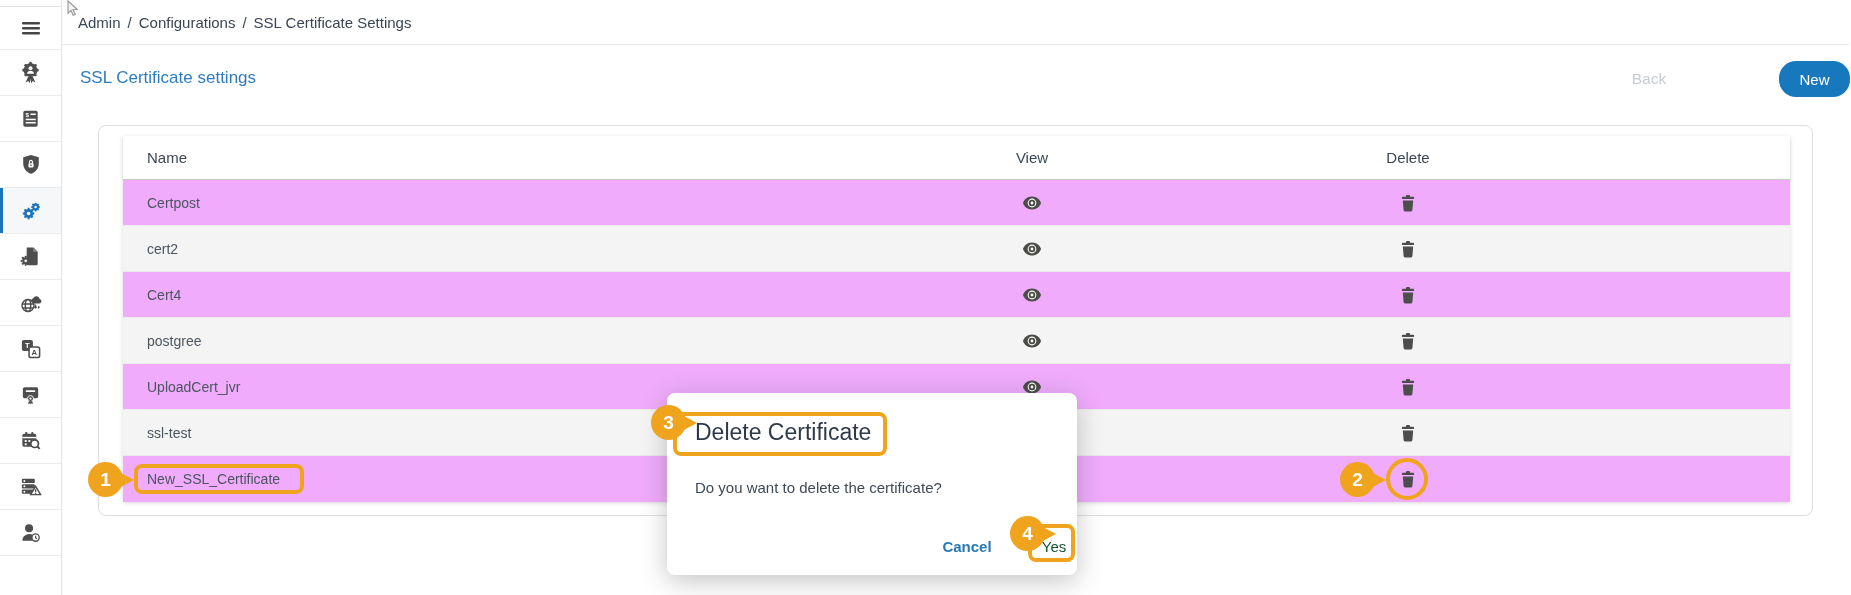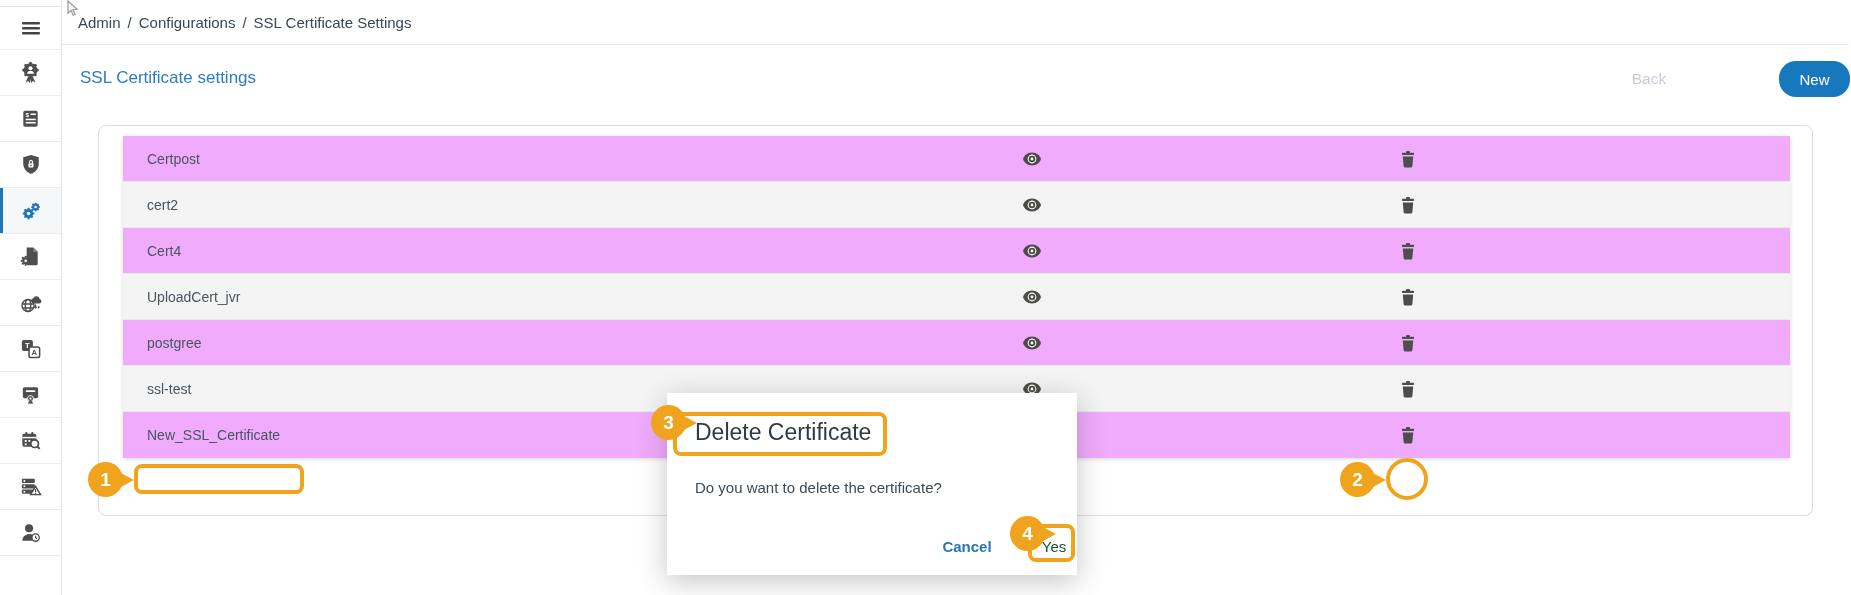--- a/index.html
+++ b/index.html
@@ -107,21 +107,21 @@
     border-bottom:8px solid transparent;
   }
   .b1 { left:88px;   top:462px; }
   .b2 { left:1340px; top:462px; }
   .b3 { left:651px;  top:405px; }
   .b4 { left:1010px; top:516px; }
 
   
   .modal {
     position:absolute; left:667px; top:393px; width:410px; height:182px;
-    background:#fff; border-radius:0; z-index:30;
+    background:#fff; border-radius:8px; z-index:30;
     box-shadow:0 6px 26px rgba(60,60,60,0.30);
   }
   
   .m-title   { position:absolute; left:28px; top:26px;  font-size:23px; color:#2f3a47; }
   .m-message { position:absolute; left:28px; top:86px;  font-size:15px; color:#3e4a57; }
   .m-cancel  { position:absolute; left:260px; top:145px; width:80px; text-align:center;
                font-size:15px; color:#2878b5; cursor:pointer;font-weight:bold; }
   .m-yes     { position:absolute; left:367px; top:145px; width:40px; text-align:center;
                font-size:15px; color:#14532d; cursor:pointer; }
 </style>
@@ -305,20 +305,25 @@
   </svg>
 </div>
 
 <div class="page-title">SSL Certificate settings</div>
 <div class="back-btn">Back</div>
 <div class="new-btn">New</div>
 
 <div class="panel"></div>
 
 <div class="table">
+  <div class="t-head">
+    <span class="h-name">Name</span>
+    <span class="col-view">View</span>
+    <span class="col-delete">Delete</span>
+  </div>
 
   <div class="t-rows">
 
     <div class="t-row">
       <span class="row-name">Certpost</span>
       <div class="cellbtn view">
         <svg width="20" height="14" viewBox="0 0 20 14">
             <path d="M10 .5C5.2.5 1.9 3.9 1 7c.9 3.1 4.2 6.5 9 6.5s8.1-3.4 9-6.5c-.9-3.1-4.2-6.5-9-6.5z" fill="#4b4b47"></path>
             <circle cx="10" cy="7" r="4.4" fill="#fff"></circle>
             <circle cx="10" cy="7" r="3.3" fill="#4b4b47"></circle>
@@ -366,40 +371,40 @@
       <div class="cellbtn del">
         <svg width="14" height="17" viewBox="0 0 14 17">
             <rect x="5" y="0" width="4" height="2.4" rx="1" fill="#4d4d4d"></rect>
             <rect x="0.8" y="1.8" width="12.4" height="2.2" rx="1.1" fill="#4d4d4d"></rect>
             <path d="M1.8 5.4h10.4l-.8 9.6a1.7 1.7 0 0 1-1.7 1.5H4.3a1.7 1.7 0 0 1-1.7-1.5z" fill="#4d4d4d"></path>
           </svg>
       </div>
     </div>
 
     <div class="t-row">
+      <span class="row-name">postgree</span>
+      <div class="cellbtn view">
+        <svg width="20" height="14" viewBox="0 0 20 14">
+            <path d="M10 .5C5.2.5 1.9 3.9 1 7c.9 3.1 4.2 6.5 9 6.5s8.1-3.4 9-6.5c-.9-3.1-4.2-6.5-9-6.5z" fill="#4b4b47"></path>
+            <circle cx="10" cy="7" r="4.4" fill="#fff"></circle>
+            <circle cx="10" cy="7" r="3.3" fill="#4b4b47"></circle>
+            <circle cx="10" cy="7" r="1.4" fill="#fff"></circle>
+          </svg>
+      </div>
+      <div class="cellbtn del">
+        <svg width="14" height="17" viewBox="0 0 14 17">
+            <rect x="5" y="0" width="4" height="2.4" rx="1" fill="#4d4d4d"></rect>
+            <rect x="0.8" y="1.8" width="12.4" height="2.2" rx="1.1" fill="#4d4d4d"></rect>
+            <path d="M1.8 5.4h10.4l-.8 9.6a1.7 1.7 0 0 1-1.7 1.5H4.3a1.7 1.7 0 0 1-1.7-1.5z" fill="#4d4d4d"></path>
+          </svg>
+      </div>
+    </div>
+
+    <div class="t-row">
       <span class="row-name">UploadCert_jvr</span>
-      <div class="cellbtn view">
-        <svg width="20" height="14" viewBox="0 0 20 14">
-            <path d="M10 .5C5.2.5 1.9 3.9 1 7c.9 3.1 4.2 6.5 9 6.5s8.1-3.4 9-6.5c-.9-3.1-4.2-6.5-9-6.5z" fill="#4b4b47"></path>
-            <circle cx="10" cy="7" r="4.4" fill="#fff"></circle>
-            <circle cx="10" cy="7" r="3.3" fill="#4b4b47"></circle>
-            <circle cx="10" cy="7" r="1.4" fill="#fff"></circle>
-          </svg>
-      </div>
-      <div class="cellbtn del">
-        <svg width="14" height="17" viewBox="0 0 14 17">
-            <rect x="5" y="0" width="4" height="2.4" rx="1" fill="#4d4d4d"></rect>
-            <rect x="0.8" y="1.8" width="12.4" height="2.2" rx="1.1" fill="#4d4d4d"></rect>
-            <path d="M1.8 5.4h10.4l-.8 9.6a1.7 1.7 0 0 1-1.7 1.5H4.3a1.7 1.7 0 0 1-1.7-1.5z" fill="#4d4d4d"></path>
-          </svg>
-      </div>
-    </div>
-
-    <div class="t-row">
-      <span class="row-name">postgree</span>
       <div class="cellbtn view">
         <svg width="20" height="14" viewBox="0 0 20 14">
             <path d="M10 .5C5.2.5 1.9 3.9 1 7c.9 3.1 4.2 6.5 9 6.5s8.1-3.4 9-6.5c-.9-3.1-4.2-6.5-9-6.5z" fill="#4b4b47"></path>
             <circle cx="10" cy="7" r="4.4" fill="#fff"></circle>
             <circle cx="10" cy="7" r="3.3" fill="#4b4b47"></circle>
             <circle cx="10" cy="7" r="1.4" fill="#fff"></circle>
           </svg>
       </div>
       <div class="cellbtn del">
         <svg width="14" height="17" viewBox="0 0 14 17">

